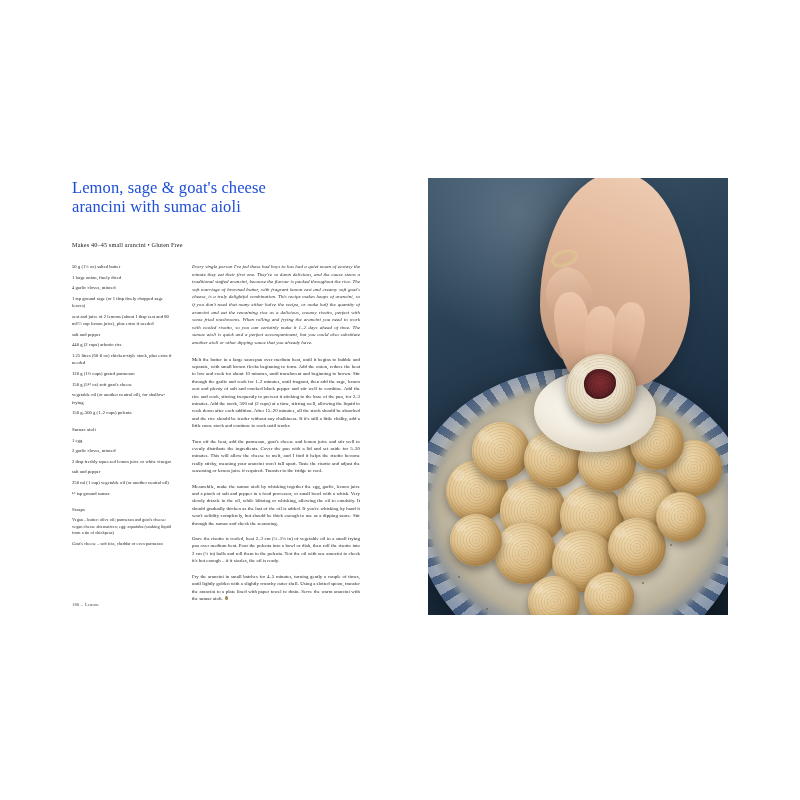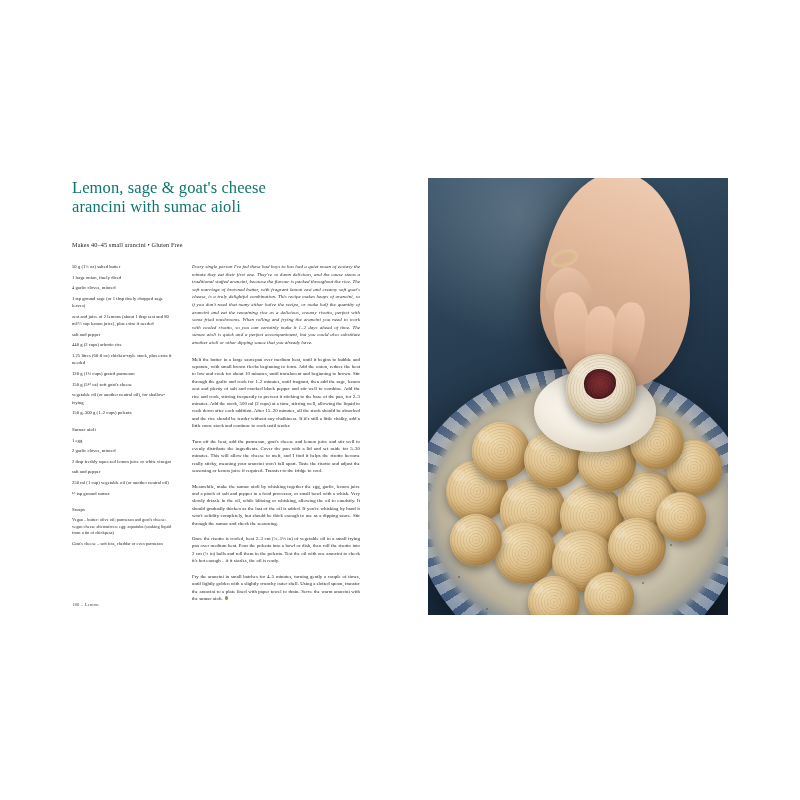--- a/index.html
+++ b/index.html
@@ -30,21 +30,21 @@
     color: #1a1a18;
   }
 
   .recipe-title {
     font-family: "Liberation Serif", serif;
     font-size: 16.5px;
     line-height: 19px;
     font-weight: 400;
     letter-spacing: 0.1px;
     margin: 0 0 25px 0;
-    color: #0f766e;
+    color: #1d4ed8;
     width: 235px;
   }
 
   .yield-line {
     font-size: 6.2px;
     line-height: 8px;
     letter-spacing: 0.15px;
     margin: 0 0 14px 0;
     color: #222;
   }

